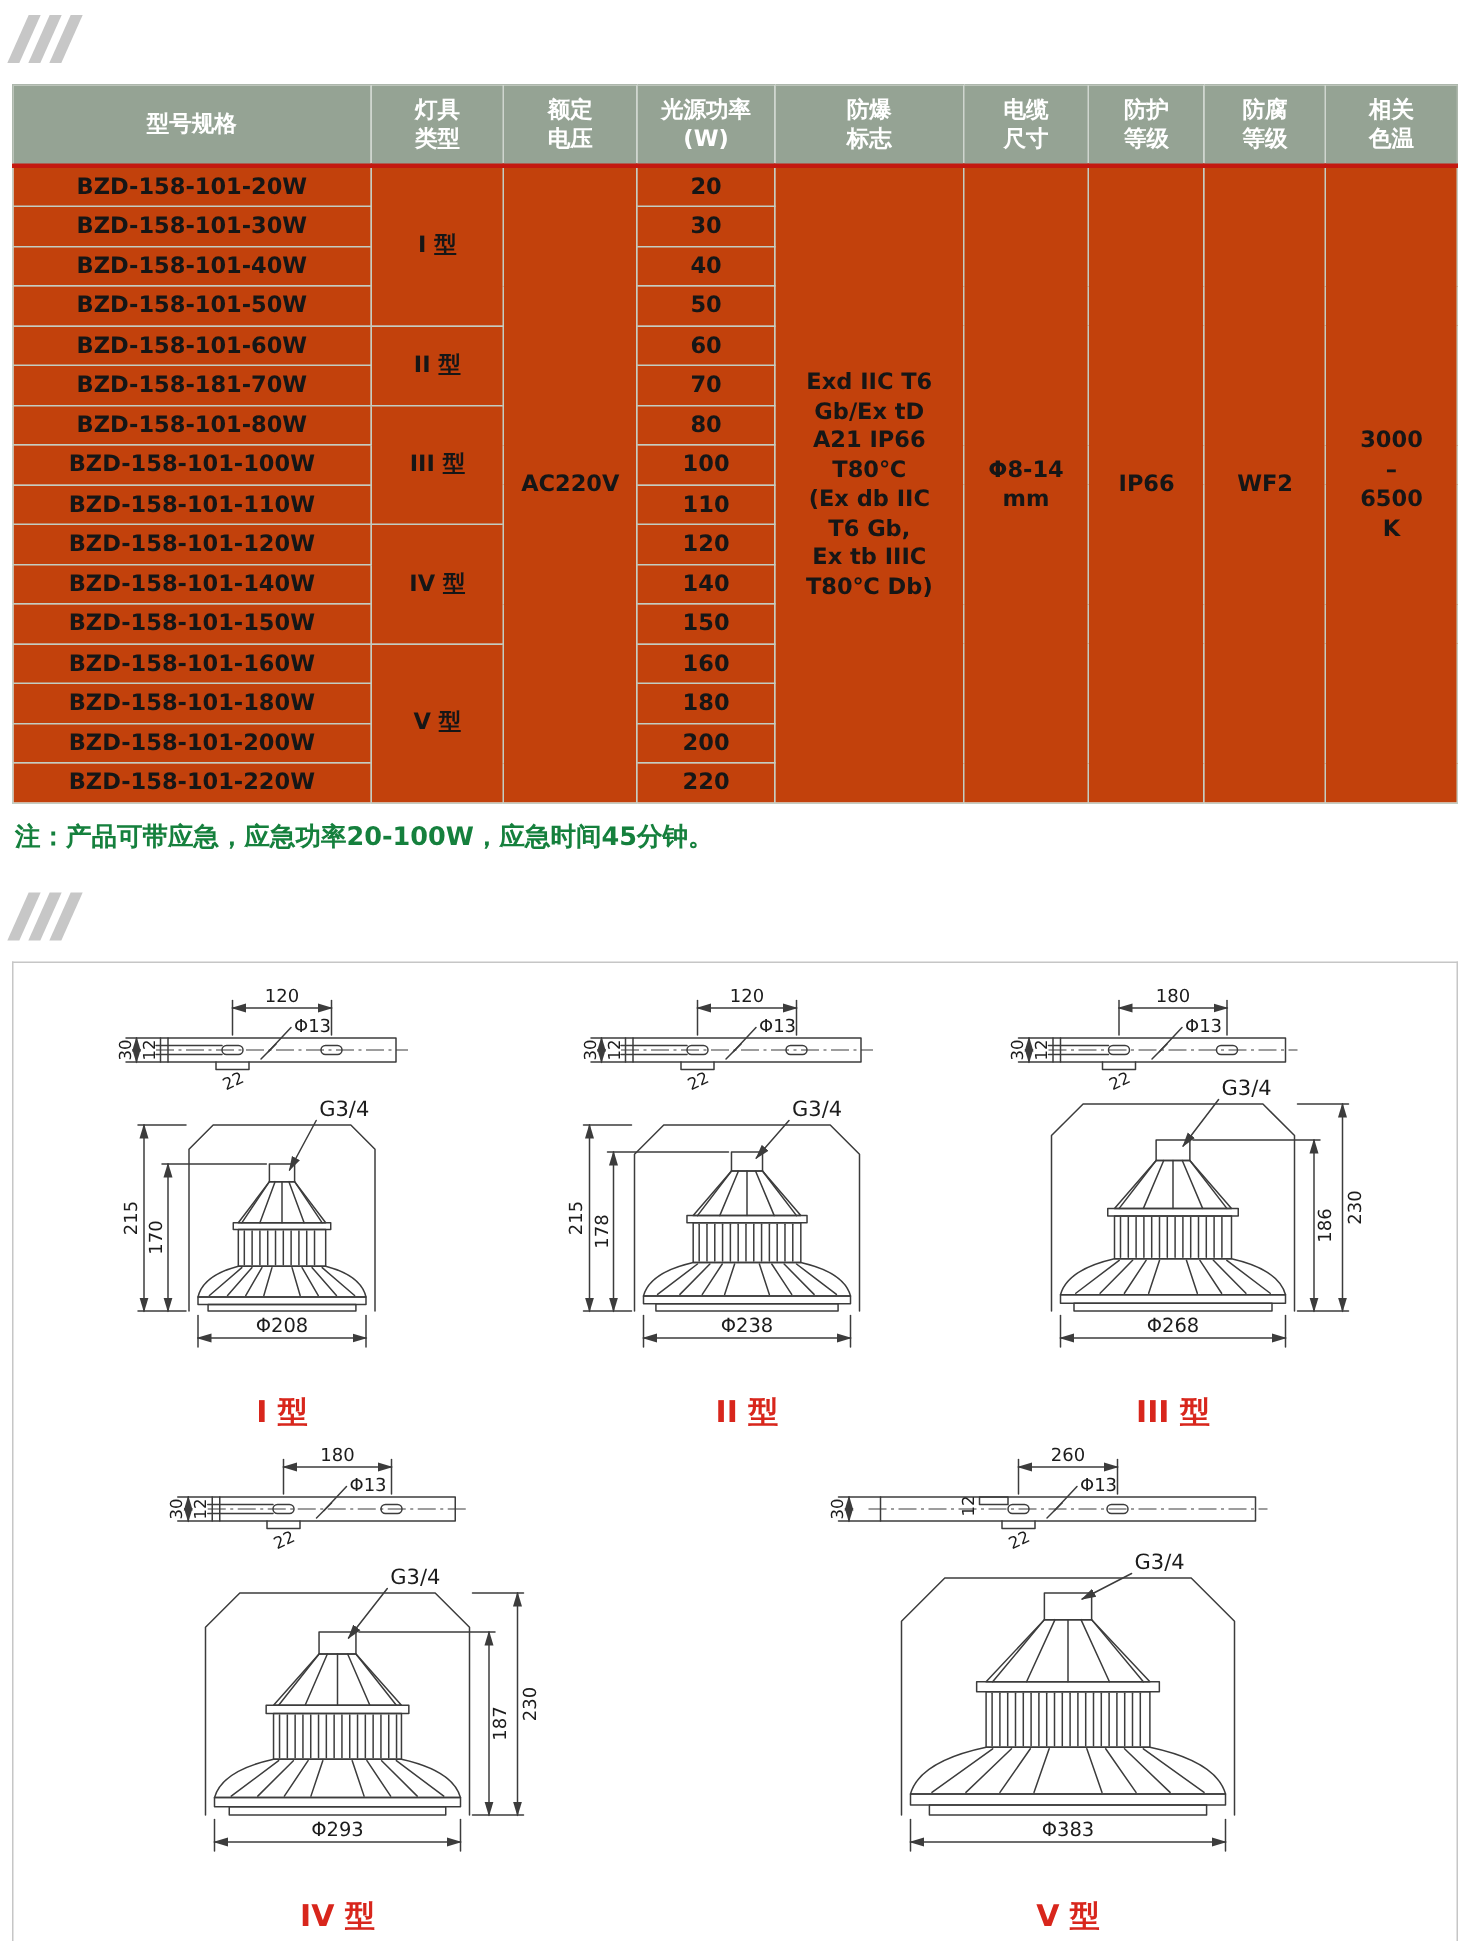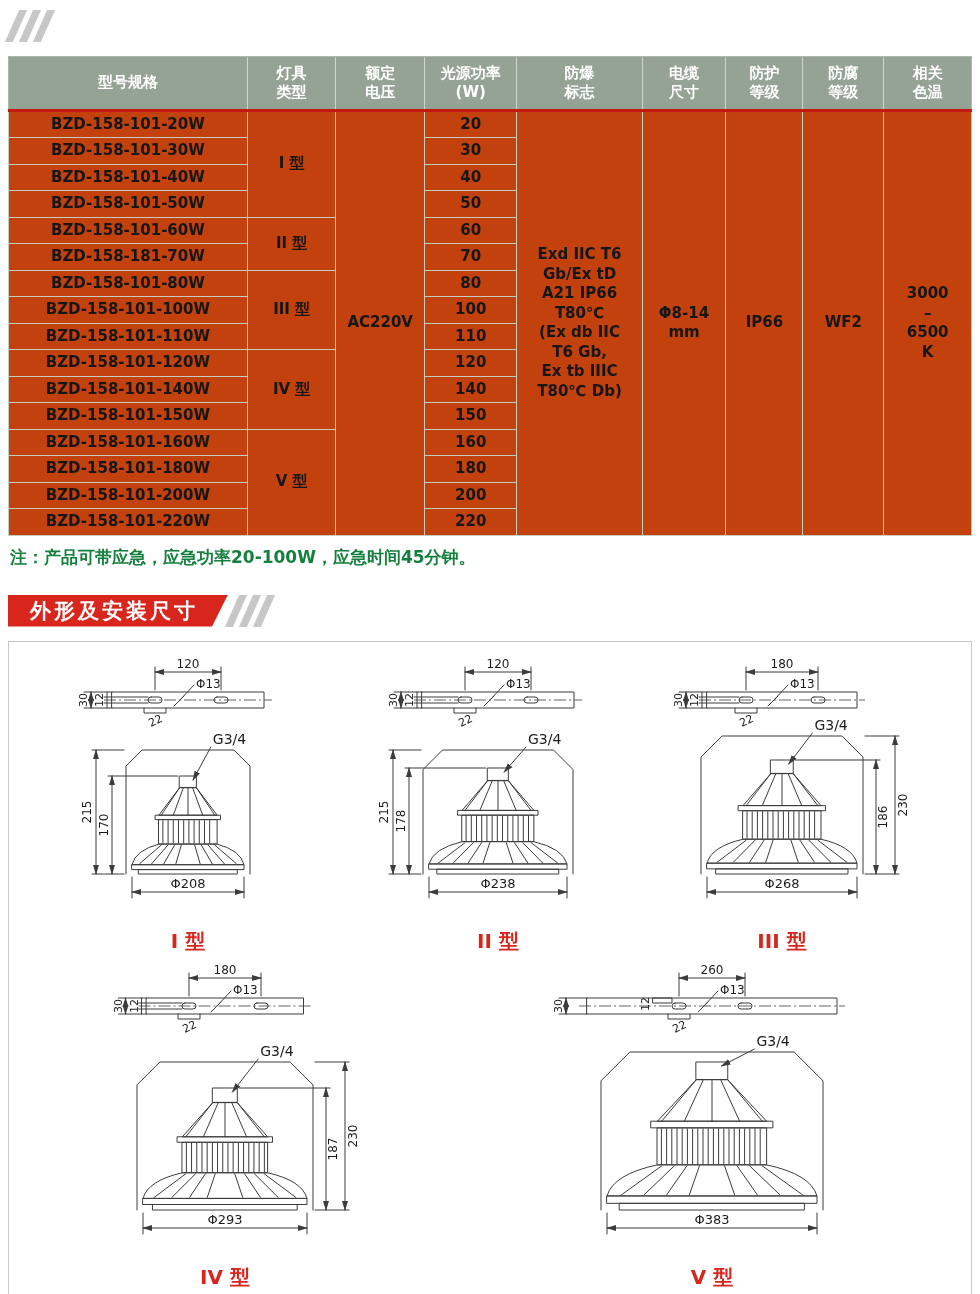--- a/index.html
+++ b/index.html
@@ -149,23 +149,20 @@
       <tr>
         <td>BZD-158-101-220W</td>
         <td>220</td>
       </tr>
     </tbody>
   </table>
 
 <div class="note">注：产品可带应急，应急功率20-100W，应急时间45分钟。</div>
 
 <div class="sec-title">
-  <div class="sec-bar">
-    <span>外形及安装尺寸</span>
-  </div>
   <div class="stripes">
     <span class="stripe"></span>
     <span class="stripe"></span>
     <span class="stripe"></span>
   </div>
 </div>
 
 <div class="draw-box">
   <div class="draw-row" id="draw-row-1">
       <svg viewBox="0 0 306 306" width="306" height="306" class="drawing">

